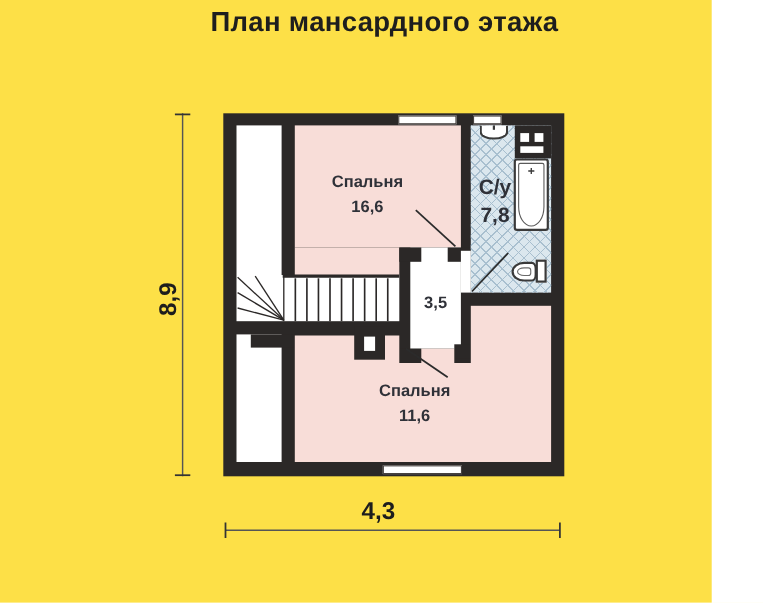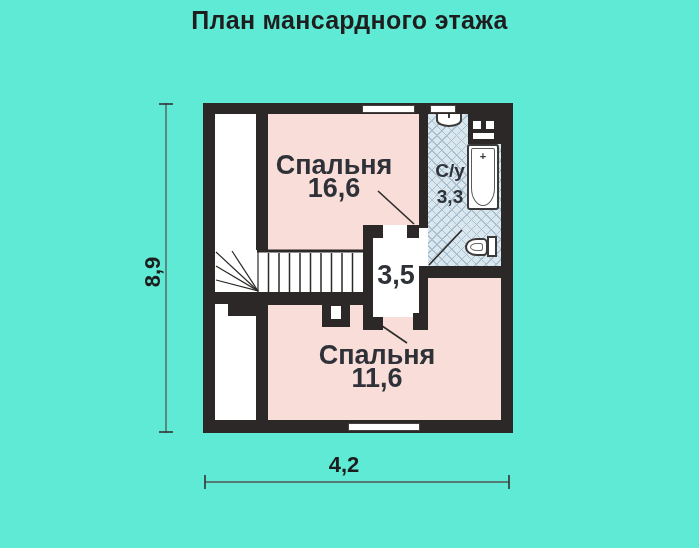--- a/index.html
+++ b/index.html
@@ -5,40 +5,40 @@
   :root{
     --wall:#2b2827;
     --pink:#f8ddd8;
     --bath:#dbe7ee;
     --hatchline:#a8bfcf;
     --labeltext:#2f3138;
     --dimtext:#1d1d1d;
   }
   html,body{margin:0;padding:0;background:#ffffff;}
   #stage{
-    position:relative;width:699px;height:548px;background:#5eead4;overflow:hidden;
+    position:relative;width:647px;height:548px;background:#fde047;overflow:hidden;
     font-family:"Liberation Sans","DejaVu Sans",sans-serif;
   }
   .a{position:absolute;box-sizing:border-box;}
   .wallfill{background:var(--wall);}
   .white{background:#ffffff;}
   .pink{background:var(--pink);}
   .hatch{
     background-color:var(--bath);
     background-image:
       repeating-linear-gradient(45deg, var(--hatchline) 0 1px, transparent 1px 7px),
       repeating-linear-gradient(135deg, var(--hatchline) 0 1px, transparent 1px 7px);
   }
   .title{
     left:0;top:6px;width:699px;text-align:center;
     font-size:25px;font-weight:bold;color:#1e1e1e;letter-spacing:.3px;
   }
   .roomlabel{
     text-align:center;color:var(--labeltext);
-    font-weight:bold;line-height:23px;font-size:27px;
+    font-weight:bold;line-height:23px;font-size:15px;
   }
   .bathlabel{font-size:19px;line-height:26px;}
   .dimlabel{
     text-align:center;color:var(--dimtext);font-weight:bold;font-size:22px;
   }
   .win{background:#ffffff;border:1px solid #46413f;}
   
   .tub{background:#ffffff;border:2px solid #3a3a3a;border-radius:3px;}
   .tub-inner{position:absolute;left:2px;top:2px;right:2px;bottom:2px;
     border:1px solid #5a5a5a;border-radius:2px 2px 12px 12px / 2px 2px 18px 18px;}
@@ -148,28 +148,28 @@
     </g>
   </svg>
 
   <div class="a roomlabel" style="left:264px;top:154px;width:140px;">
     <div>Спальня</div>
     <div>16,6</div>
   </div>
 
   <div class="a roomlabel bathlabel" style="left:420px;top:158px;width:50px;padding-left:10px;">
     <div>С/у</div>
-    <div>3,3</div>
+    <div>7,8</div>
   </div>
 
   <div class="a roomlabel" style="left:371px;top:264px;width:50px;">
     <div>3,5</div>
   </div>
 
   <div class="a roomlabel" style="left:306px;top:344px;width:142px;">
     <div>Спальня</div>
     <div>11,6</div>
   </div>
 
   <div class="a dimlabel" style="left:133px;top:252px;width:40px;height:40px;line-height:40px;transform:rotate(-90deg);">8,9</div>
-  <div class="a dimlabel" style="left:304px;top:452px;width:80px;">4,2</div>
+  <div class="a dimlabel" style="left:304px;top:452px;width:80px;">4,3</div>
 
 </div>
 
 </body></html>

